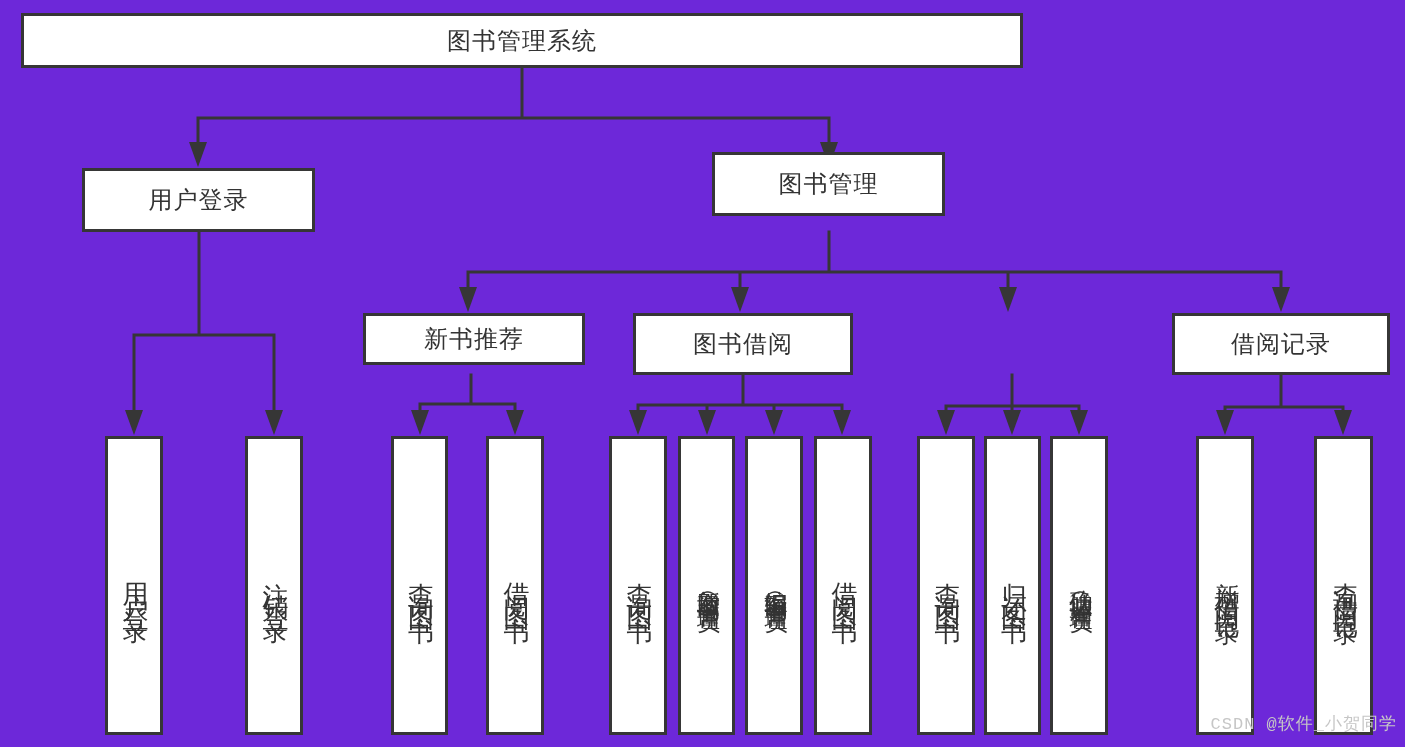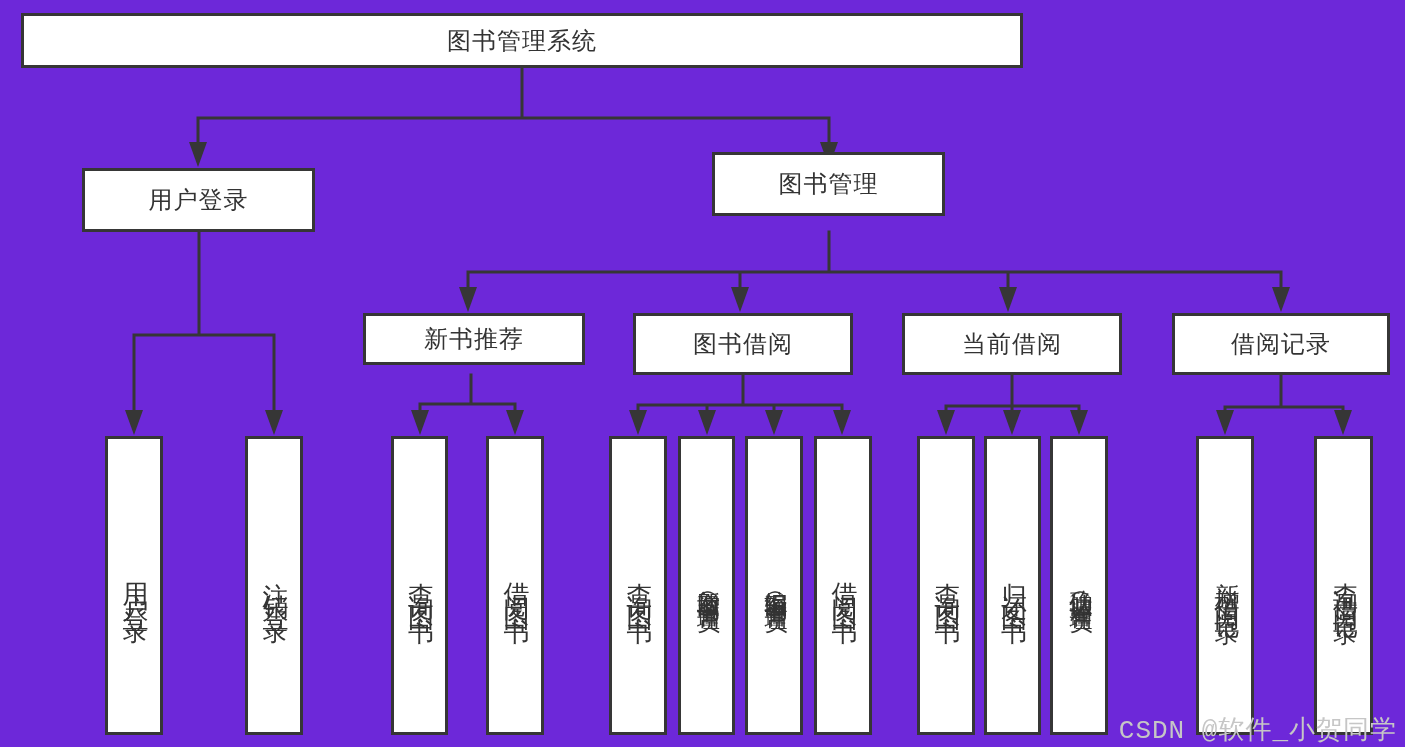--- a/index.html
+++ b/index.html
@@ -58,21 +58,21 @@
   .lf9  { left: 917px; }
   .lf10 { left: 984px; width: 57px; }
   .lf11 { left: 1050px; }
   .lf12 { left: 1196px; }
   .lf13 { left: 1314px; width: 59px; }
   #watermark {
     position: absolute;
     right: 8px;
     top: 712px;
     z-index: 5;
-    font-size: 26px;
+    font-size: 17px;
     color: #c6c6c6;
     letter-spacing: 1px;
     white-space: nowrap;
   }
 </style>
 </head>
 <body>
 
 <div id="canvas">
 
@@ -116,21 +116,20 @@
     </g>
   </svg>
 
   <div class="node h-node n-root">图书管理系统</div>
 
   <div class="node h-node n-login">用户登录</div>
   <div class="node h-node n-mgmt">图书管理</div>
 
   <div class="node h-node n-newbk">新书推荐</div>
   <div class="node h-node n-bkbor">图书借阅</div>
-  <div class="node h-node n-curbor">当前借阅</div>
   <div class="node h-node n-borrec">借阅记录</div>
 
   <div class="node v-node lf lf1">用户登录</div>
   <div class="node v-node lf lf2">注销登录</div>
 
   <div class="node v-node lf lf3">查询图书</div>
   <div class="node v-node lf lf4">借阅图书</div>
 
   <div class="node v-node lf lf5">查询图书</div>
   <div class="node v-node tight lf lf6">新增图书（管理员）</div>

